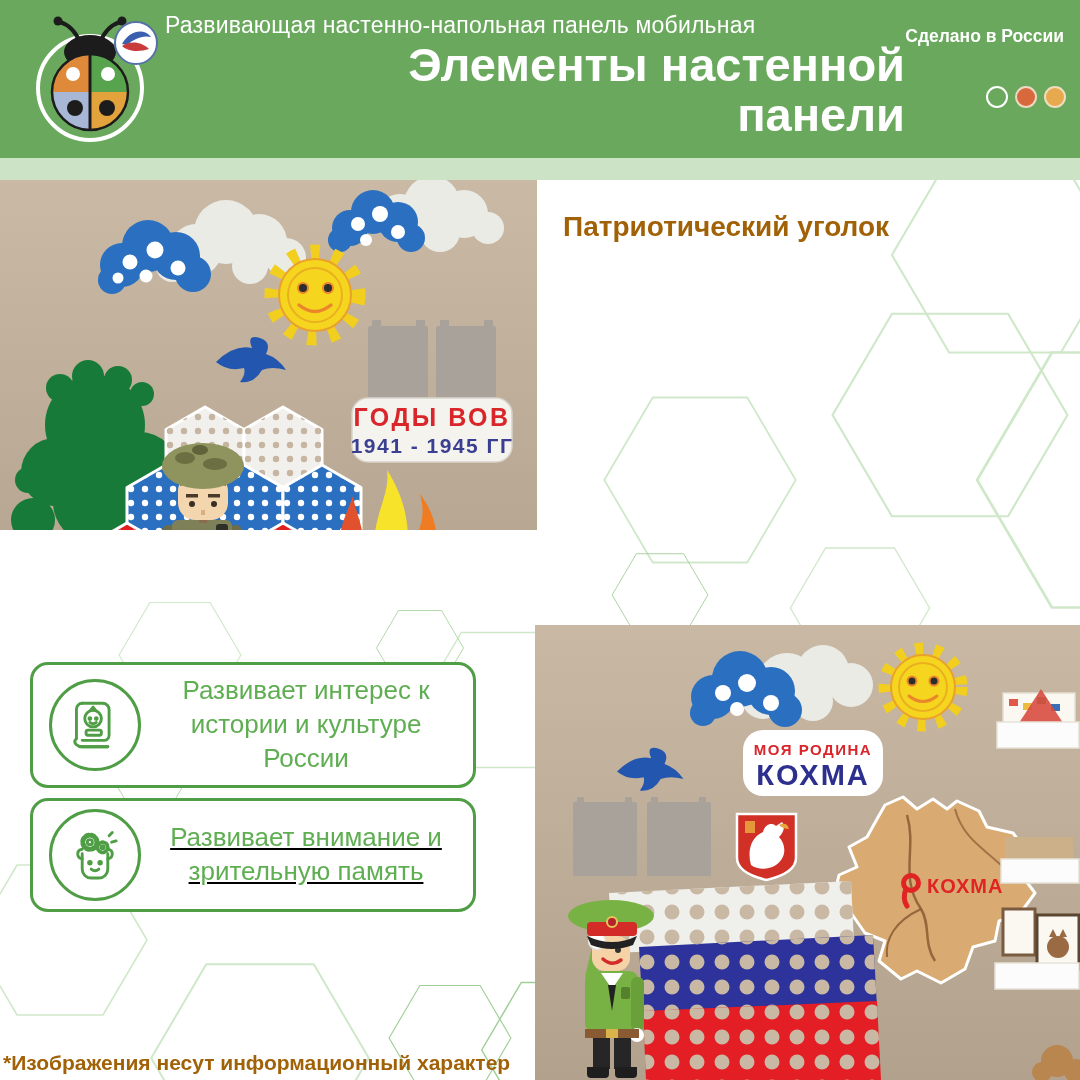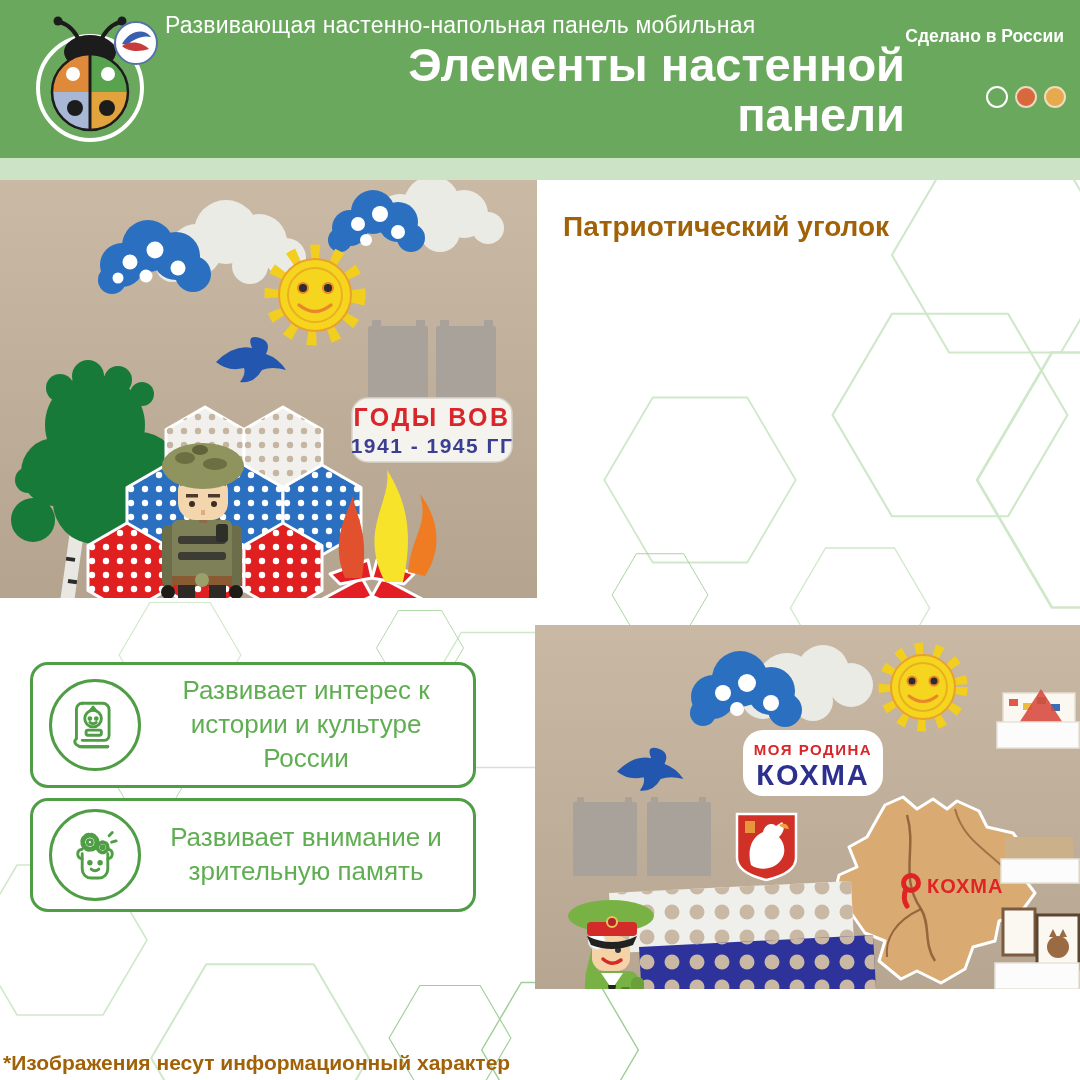--- a/index.html
+++ b/index.html
@@ -19,32 +19,32 @@
   .dots{right:14px;top:86px;display:flex;gap:7px;}
   .dot{width:22px;height:22px;border-radius:50%;box-sizing:border-box;}
   .dot-outline{border:2px solid #fff;background:transparent;}
   .dot-orange{background:#d8693c;border:2px solid #ecd9c4;}
   .dot-amber{background:#e7a94d;border:2px solid #f0ddbe;}
 
   
   .hexbg{left:0;top:180px;width:1080px;height:900px;}
 
   .photo{overflow:hidden;}
-  .photo-left{left:0;top:180px;width:537px;height:418px;}
-  .photo-right{left:535px;top:625px;width:545px;height:364px;}
+  .photo-left{left:0;top:180px;width:537px;height:350px;}
+  .photo-right{left:535px;top:625px;width:545px;height:455px;}
 
   .info-heading{left:563px;top:212px;width:460px;color:#a16207;
                 font-size:28px;font-weight:700;line-height:1.1;}
   .info-body{left:563px;top:352px;width:498px;color:#454545;
              font-size:25.5px;line-height:1.28;}
 
   .features{left:30px;top:662px;width:446px;}
   .feature-box{box-sizing:border-box;display:flex;align-items:center;background:#fff;
                border:3px solid #4f9d45;border-radius:18px;margin-bottom:10px;}
-  .fb-1{height:126px;} .fb-2{height:114px;} .fb-3{height:122px;}
+  .fb-1{height:126px;} .fb-2{height:114px;text-decoration:underline;} .fb-3{height:122px;}
   .feature-icon{flex:0 0 92px;width:92px;height:92px;margin:0 12px 0 16px;border:3px solid #4f9d45;
                 border-radius:50%;box-sizing:border-box;display:flex;align-items:center;justify-content:center;}
   .feature-label{flex:1;text-align:center;color:#5fae52;font-size:26px;line-height:1.3;padding-right:14px;}
 
   .disclaimer{left:3px;top:1051px;width:520px;color:#a16207;font-size:21px;font-weight:700;}
 </style>
 </head>
 <body>
 
 <div class="page">

